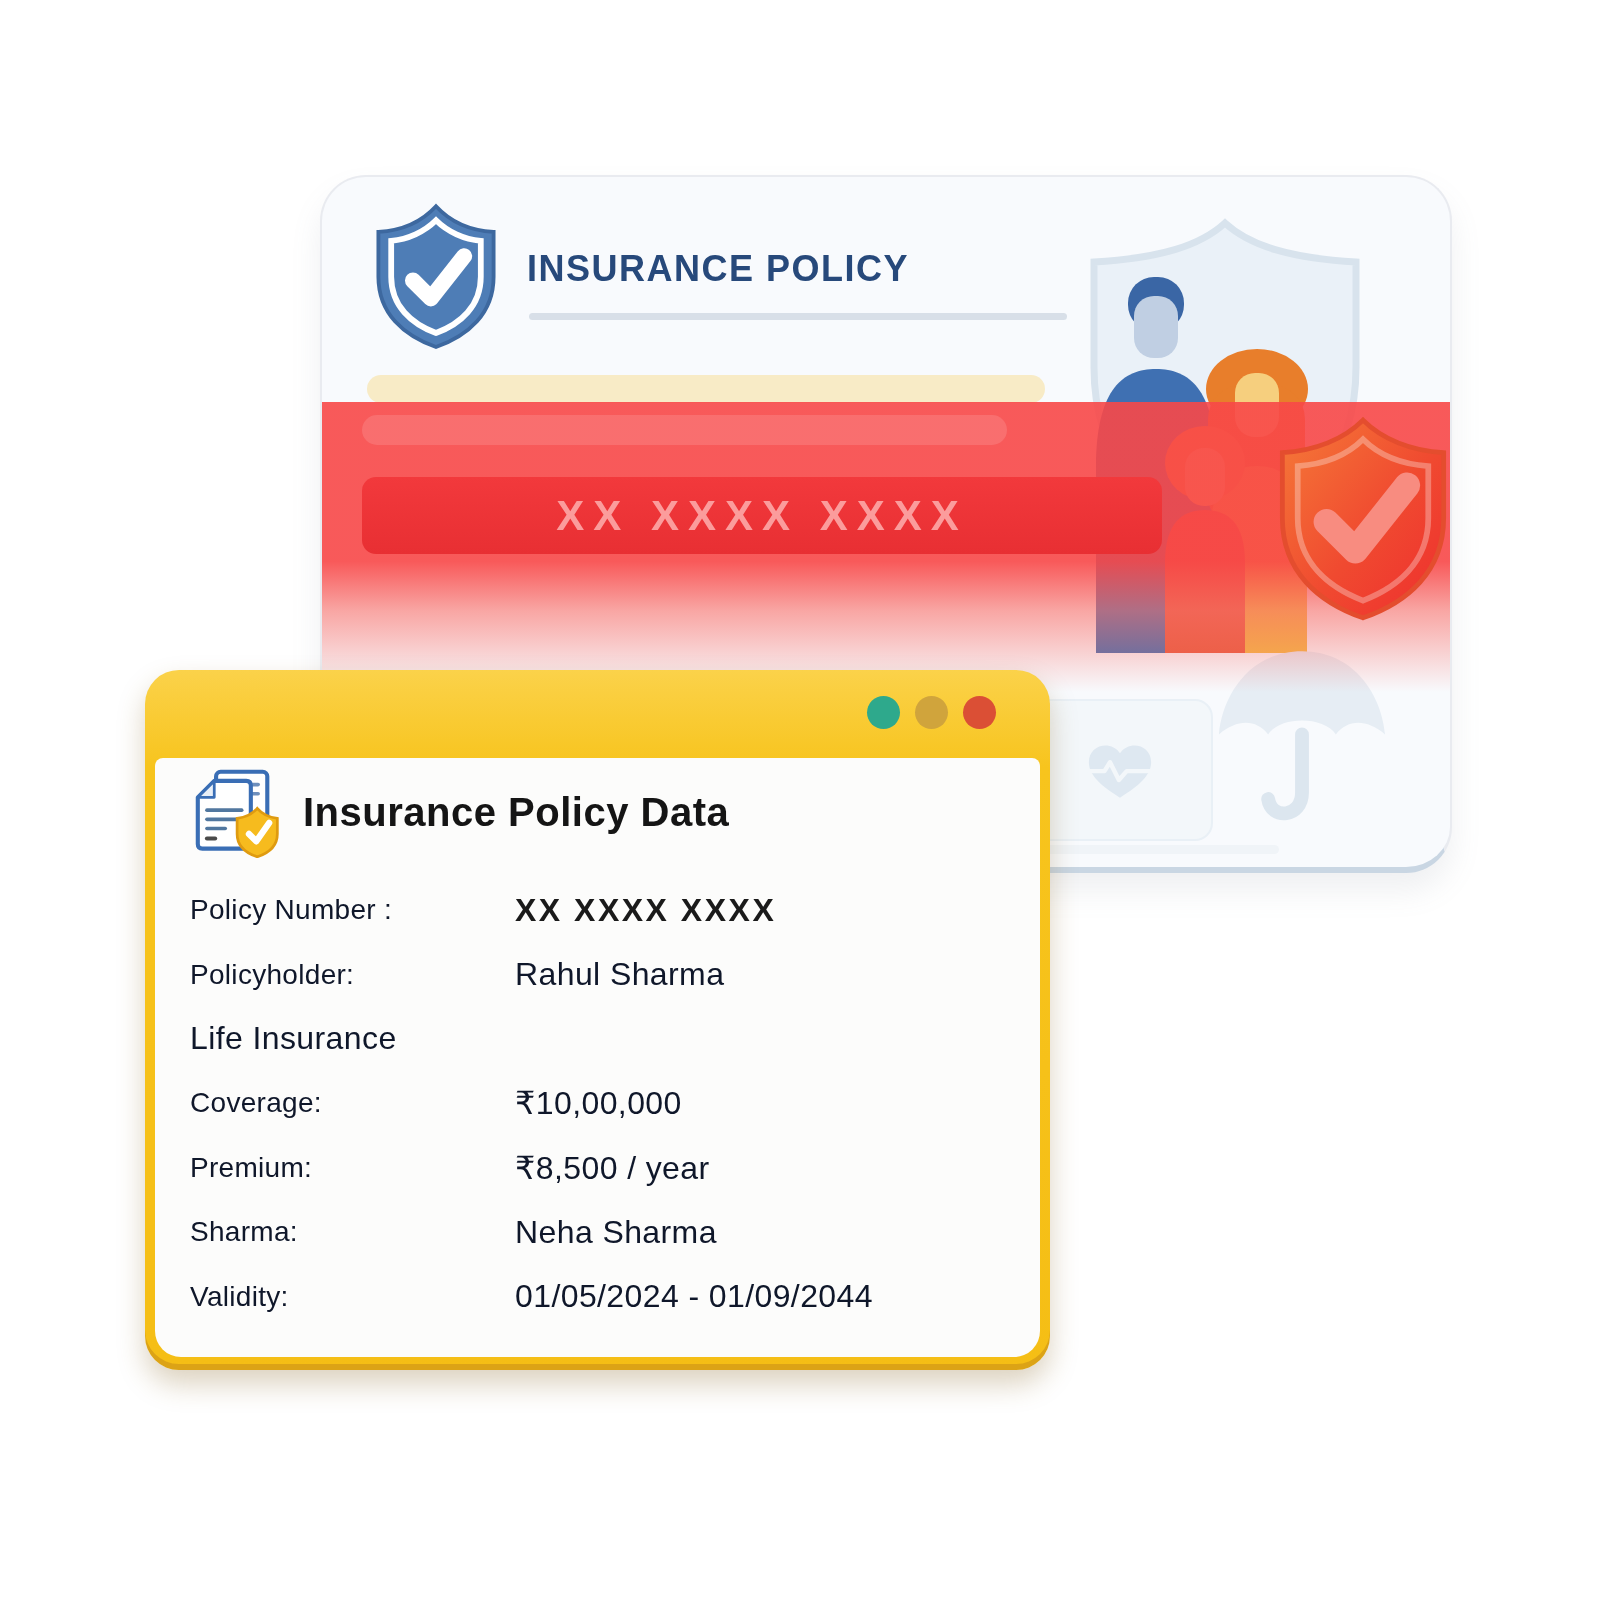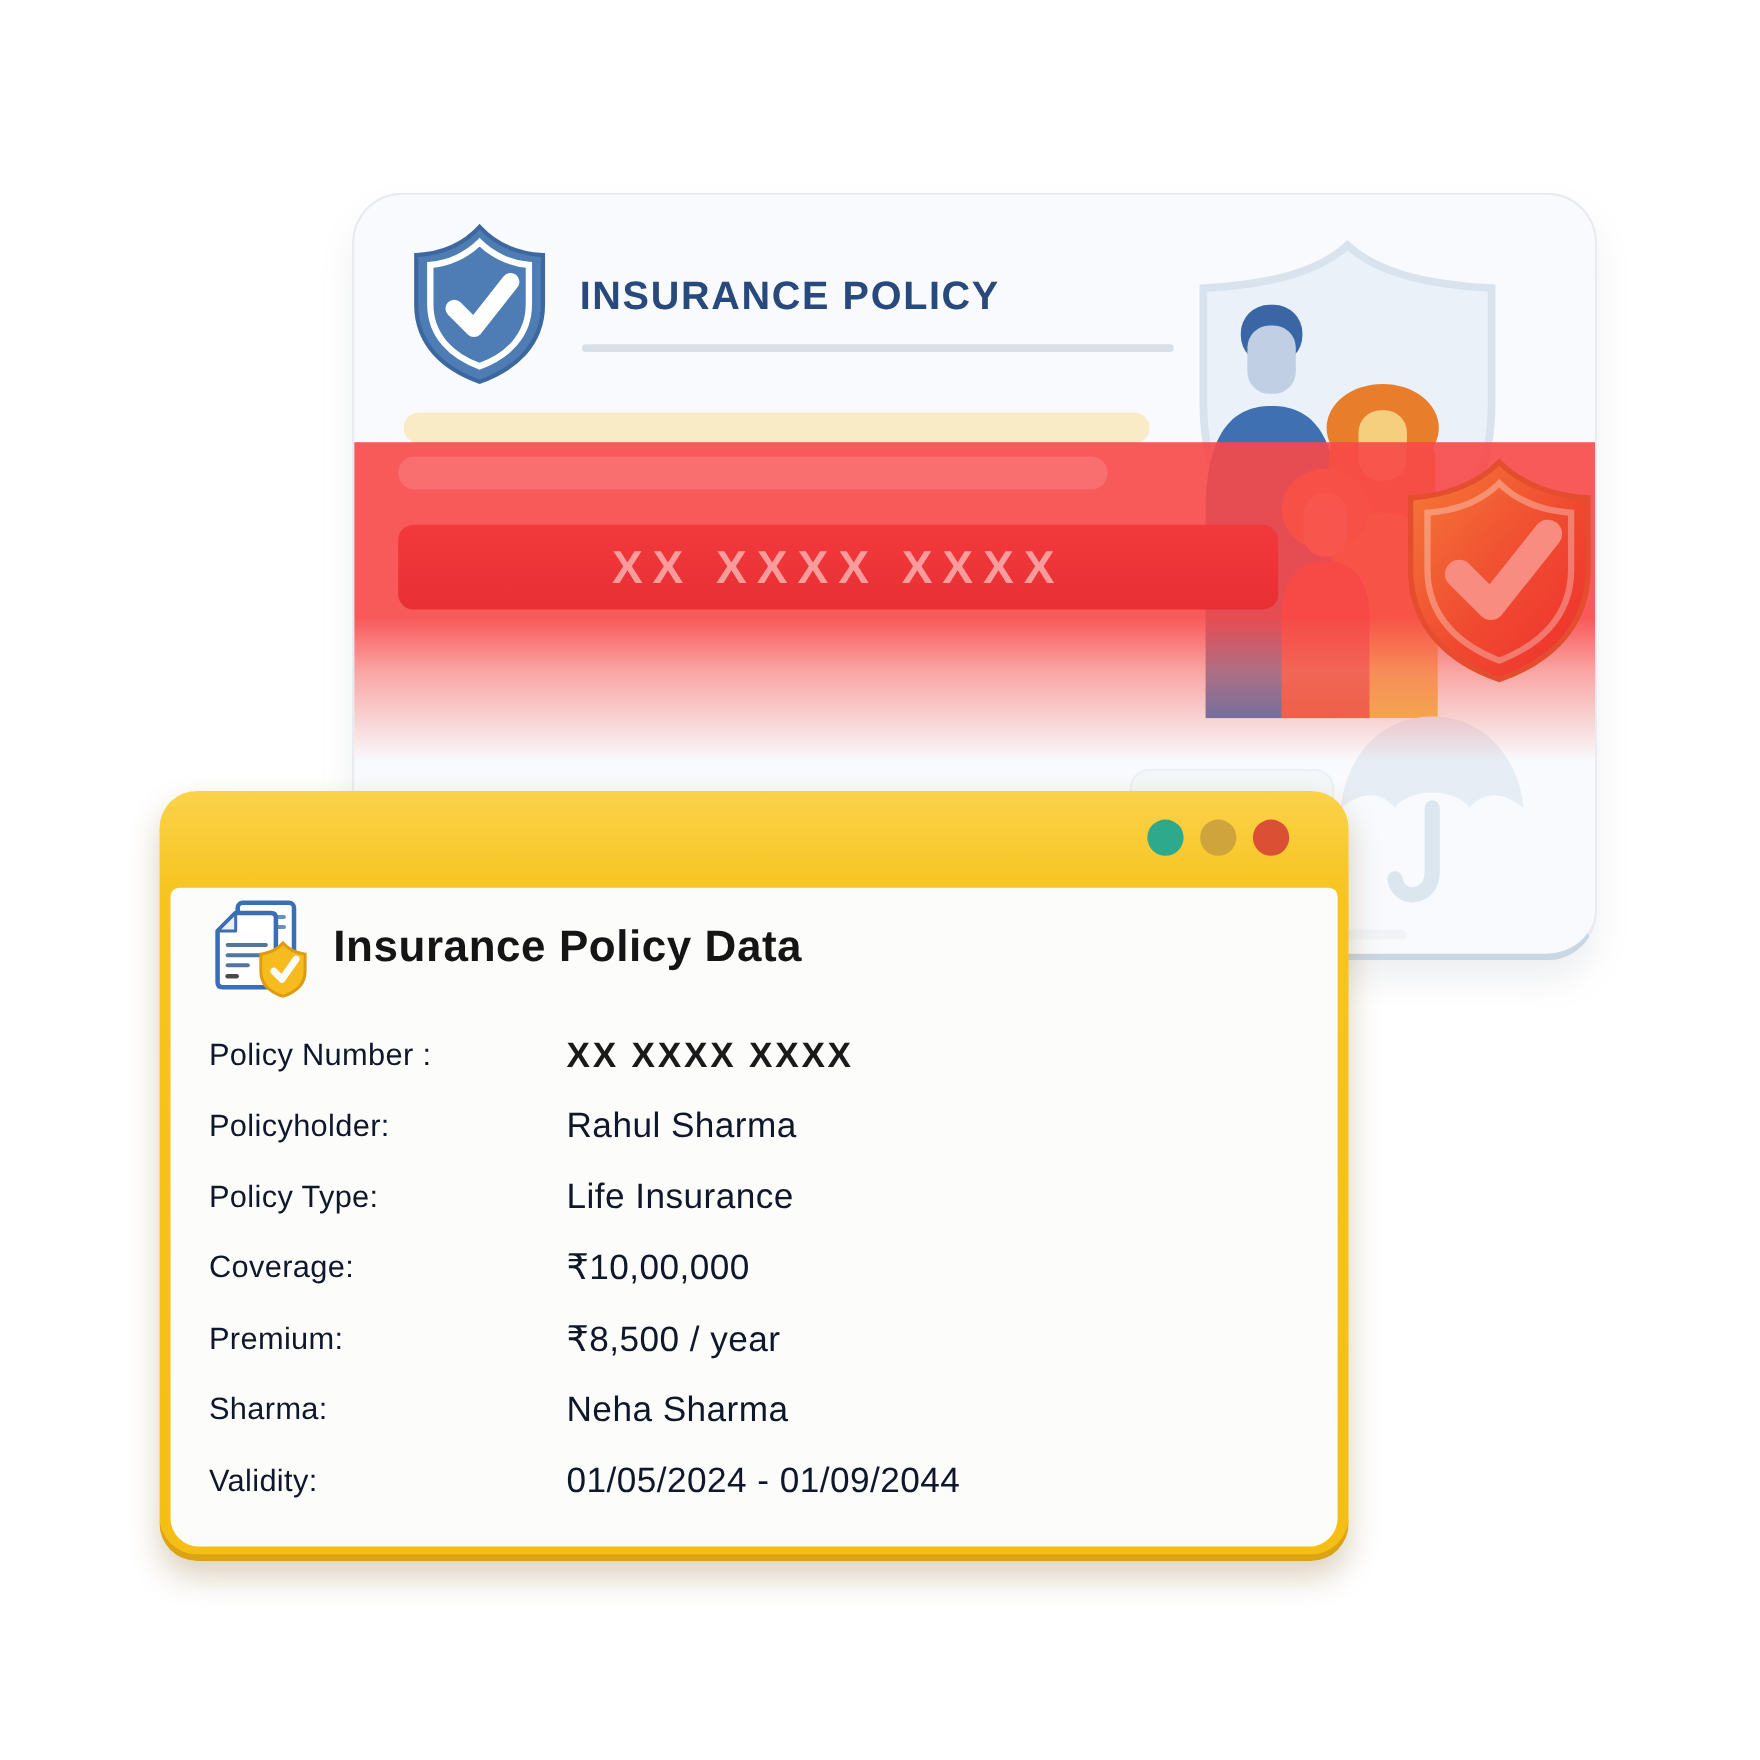--- a/index.html
+++ b/index.html
@@ -45,21 +45,21 @@
   .heart-card{
     position:absolute;left:705px;top:522px;width:182px;height:138px;z-index:1;
     background:#F3F7FA;border:2px solid #E9F0F6;border-radius:18px;
     display:flex;align-items:center;justify-content:center;
   }
   .faint-line{position:absolute;left:705px;top:668px;width:252px;height:9px;border-radius:5px;background:#F0F4F8;z-index:1;}
   .umbrella{position:absolute;left:880px;top:462px;width:200px;height:200px;z-index:1;}
 
   
   .data-window{
-    position:absolute;left:145px;top:719px;width:1081px;height:700px;z-index:10;
+    position:absolute;left:145px;top:670px;width:905px;height:700px;z-index:10;
     background:var(--frame,#F7C41D);
     background-image:linear-gradient(180deg,#FBD24A 0%,#F7C41D 14%,#F5BE15 100%);
     border-radius:34px;
     box-shadow:inset 0 -6px 0 rgba(198,140,24,.55),0 14px 28px rgba(130,95,25,.28);
   }
   .titlebar{position:absolute;left:0;top:0;right:0;height:88px;}
   .dots{position:absolute;top:26px;right:54px;display:flex;gap:15px;}
   .dot{width:33px;height:33px;border-radius:50%;background:#ccc;}
   .window-body{
     position:absolute;left:10px;right:10px;top:88px;bottom:13px;
@@ -175,21 +175,20 @@
     <span class="label">Policy Number :</span>
     <span class="value">XX XXXX XXXX</span>
   </div>
 
   <div class="row">
     <span class="label">Policyholder:</span>
     <span class="value">Rahul Sharma</span>
   </div>
 
   <div class="row">
-    <span class="label">Policy Type:</span>
     <span class="value">Life Insurance</span>
   </div>
 
   <div class="row">
     <span class="label">Coverage:</span>
     <span class="value">₹10,00,000</span>
   </div>
 
   <div class="row">
     <span class="label">Premium:</span>

